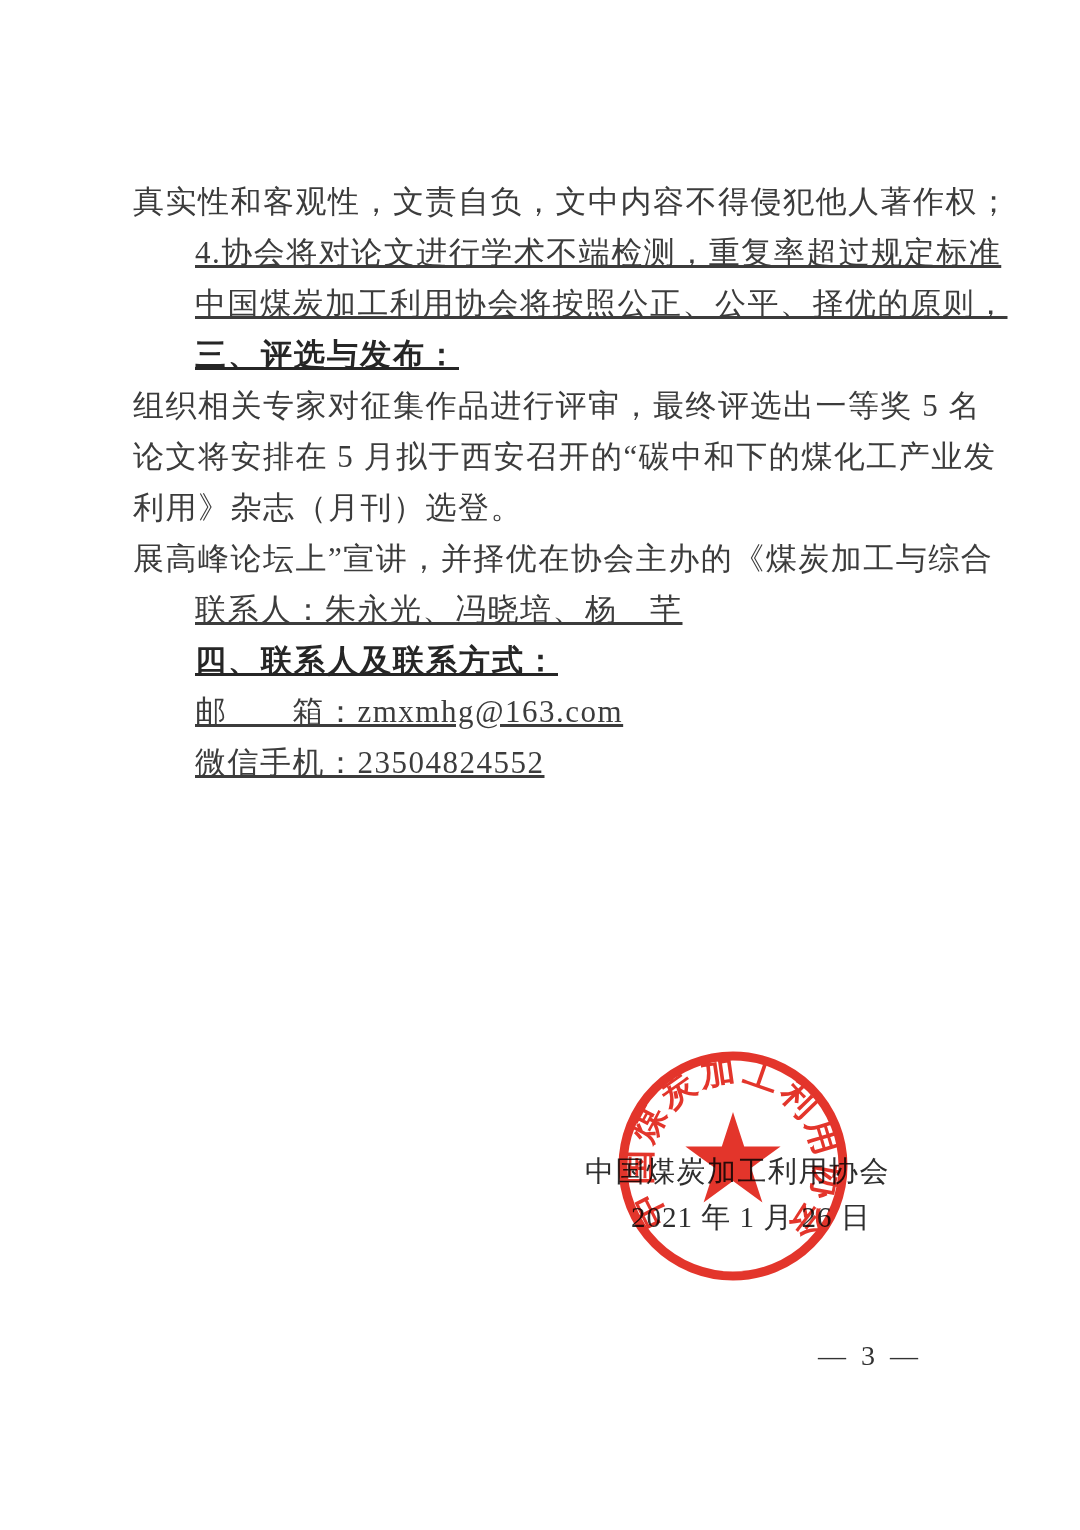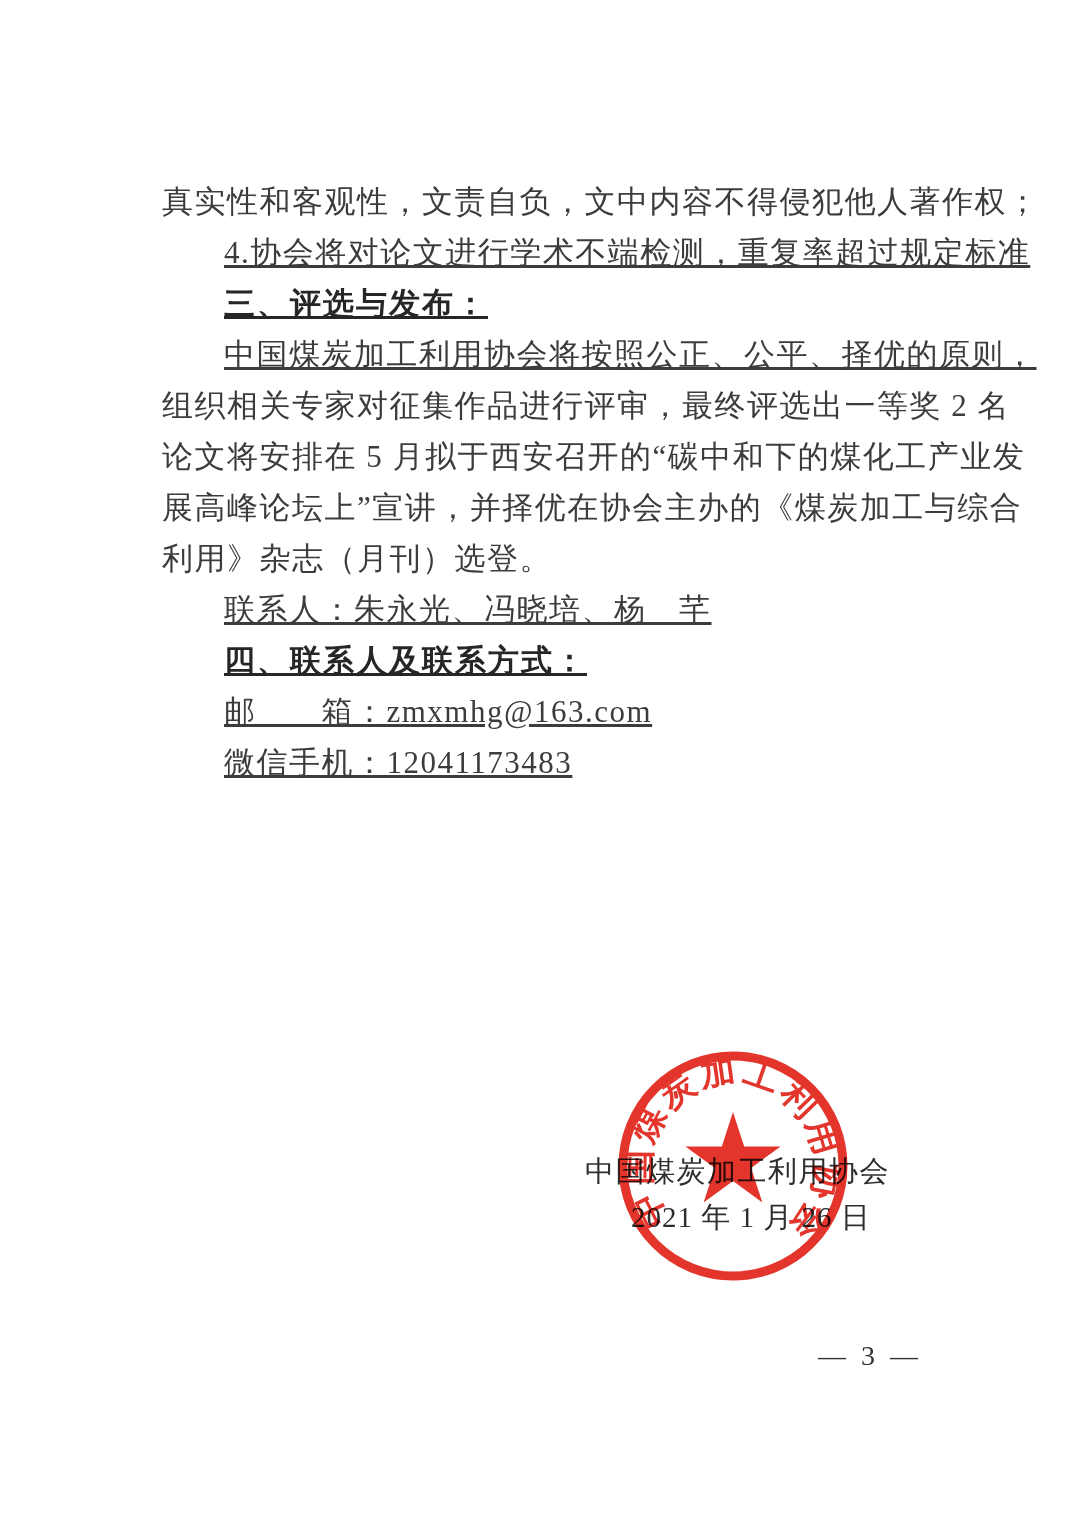--- a/index.html
+++ b/index.html
@@ -15,21 +15,20 @@
     left:133px;top:176px;
     width:830px;
   }
   .line{
     font-size:31px;
     height:51px;
     line-height:51px;
     color:#3c3c3c;
     letter-spacing:1.5px;
     white-space:nowrap;
-    margin-left:29px;
   }
   .line.indent{padding-left:62px;text-decoration:underline;}
   .line.heading{
     font-family:"Liberation Sans", sans-serif;
     font-weight:bold;
     color:#262626;
     letter-spacing:2px;
   }
   .signature{
     position:absolute;
@@ -66,30 +65,30 @@
   }
 </style>
 </head>
 <body>
 
 <div class="page">
 
   <div class="doc">
     <div class="line">真实性和客观性，文责自负，文中内容不得侵犯他人著作权；</div>
     <div class="line indent">4.协会将对论文进行学术不端检测，重复率超过规定标准</div>
+    <div class="line indent">中国煤炭加工利用协会将按照公正、公平、择优的原则，</div>
     <div class="line indent heading">三、评选与发布：</div>
-    <div class="line indent">中国煤炭加工利用协会将按照公正、公平、择优的原则，</div>
-    <div class="line">组织相关专家对征集作品进行评审，最终评选出一等奖 2 名</div>
+    <div class="line">组织相关专家对征集作品进行评审，最终评选出一等奖 5 名</div>
     <div class="line">论文将安排在 5 月拟于西安召开的“碳中和下的煤化工产业发</div>
+    <div class="line">利用》杂志（月刊）选登。</div>
     <div class="line">展高峰论坛上”宣讲，并择优在协会主办的《煤炭加工与综合</div>
-    <div class="line">利用》杂志（月刊）选登。</div>
     <div class="line indent">联系人：朱永光、冯晓培、杨　芊</div>
     <div class="line indent heading">四、联系人及联系方式：</div>
     <div class="line indent">邮　　箱：zmxmhg@163.com</div>
-    <div class="line indent">微信手机：12041173483</div>
+    <div class="line indent">微信手机：23504824552</div>
   </div>
 
   <div class="signature">中国煤炭加工利用协会</div>
   <div class="sig-date">2021 年 1 月 26 日</div>
 
   <svg class="seal" viewBox="0 0 240 240">
     <circle cx="120" cy="120" r="110" fill="none" stroke-width="9" stroke="#e1251b"></circle>
     <polygon points="120,66 131.2,100.6 167.6,100.6 138.1,121.9 149.4,156.5 120,135 90.6,156.5 101.9,121.9 72.4,100.6 108.8,100.6" fill="#e1251b"></polygon>
     <path id="sealArc" d="M 56.4 173.4 A 83 83 0 1 1 183.6 173.4" fill="none"></path>
     <text font-size="34" letter-spacing="4" fill="#e1251b">

